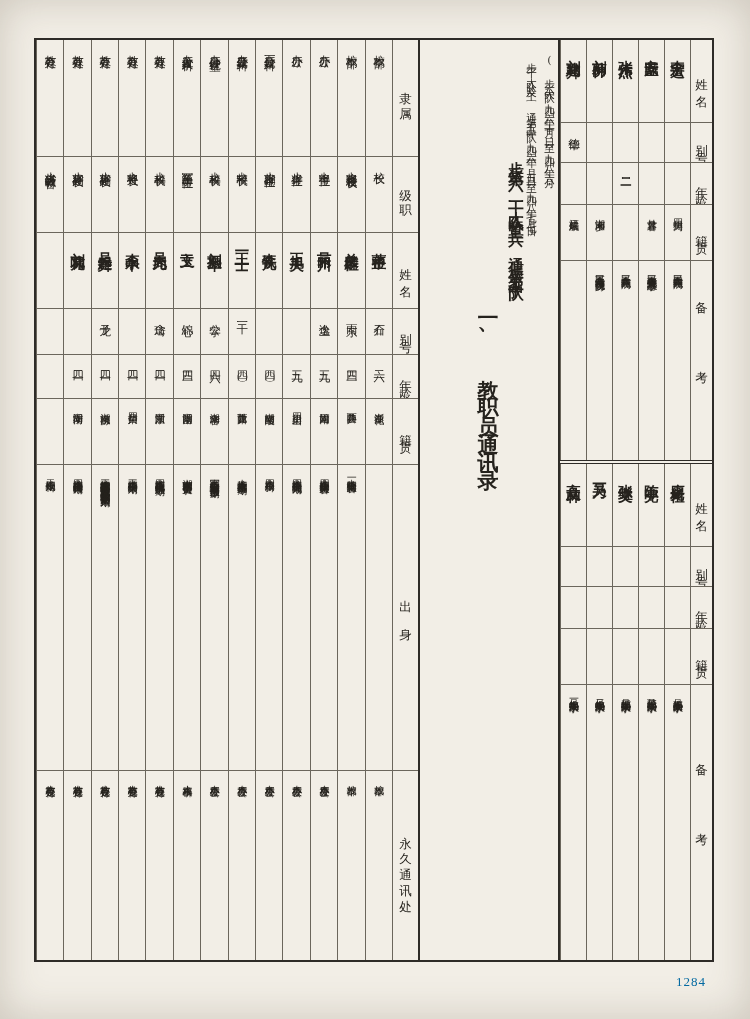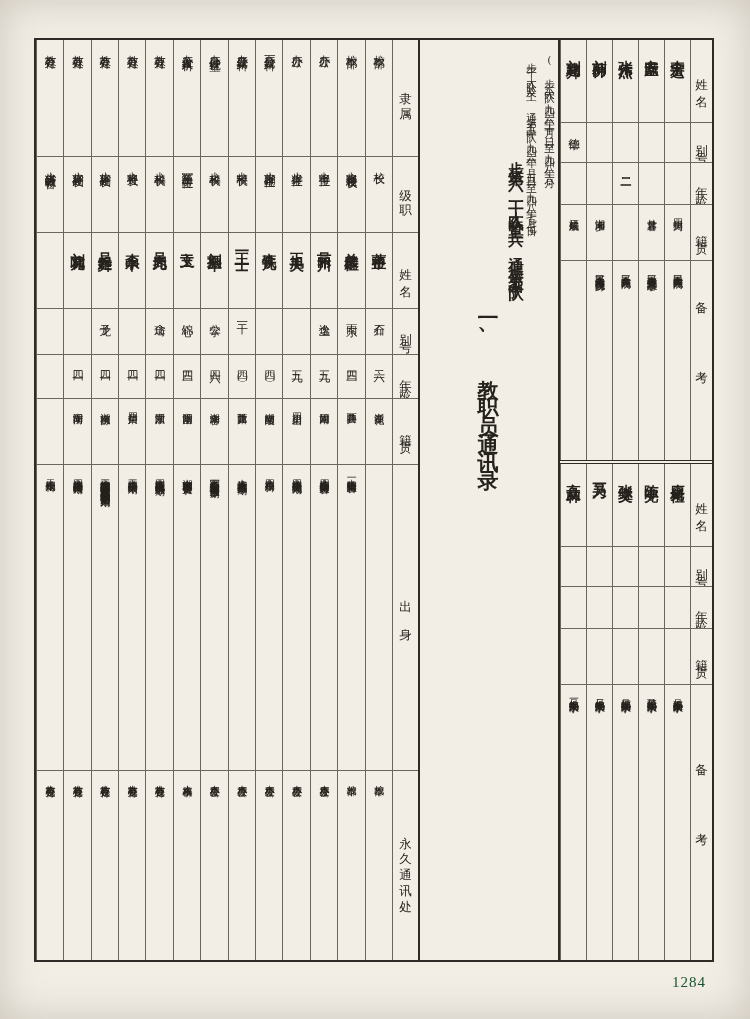--- a/index.html
+++ b/index.html
@@ -90,21 +90,21 @@
   .rt-person-col { flex:1; border-left:1px solid #6b665c; }
   .rt-header-col { width:22px; border-left:1px solid #6b665c; }
   .r-name   { height:82px; padding-top:8px; }
   .r-alias  { height:40px; }
   .r-age    { height:42px; }
   .r-origin { height:56px; }
   .r-note   { flex:1; }
   
   .page-number {
     position:absolute; right:44px; top:974px;
-    font-size:15px; letter-spacing:1px; color:#14532d;
+    font-size:13px; letter-spacing:1px; color:#0369a1;
   }
 </style>
 </head>
 <body>
 
 <div class="page">
   <div class="frame">
 
     <div class="staff-section">
       <div class="staff-cols">

